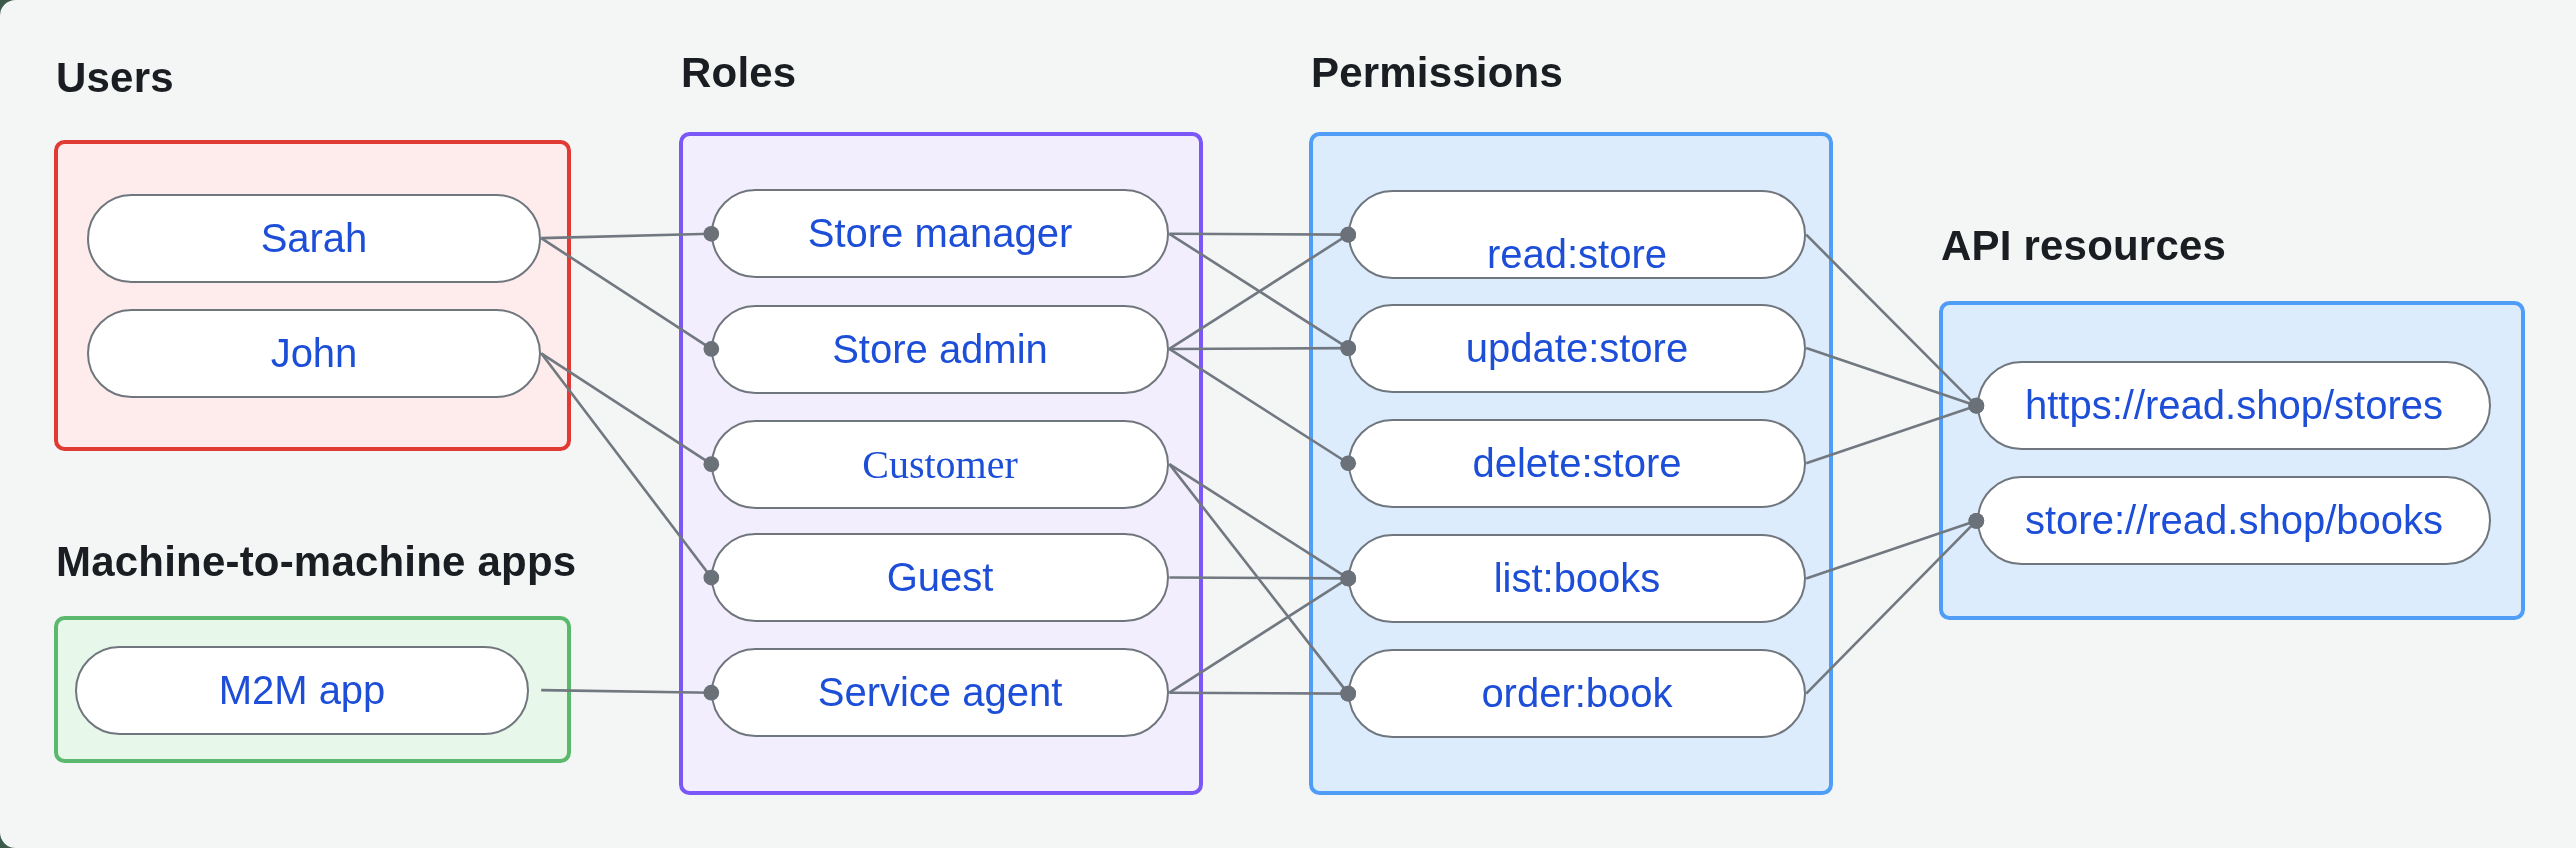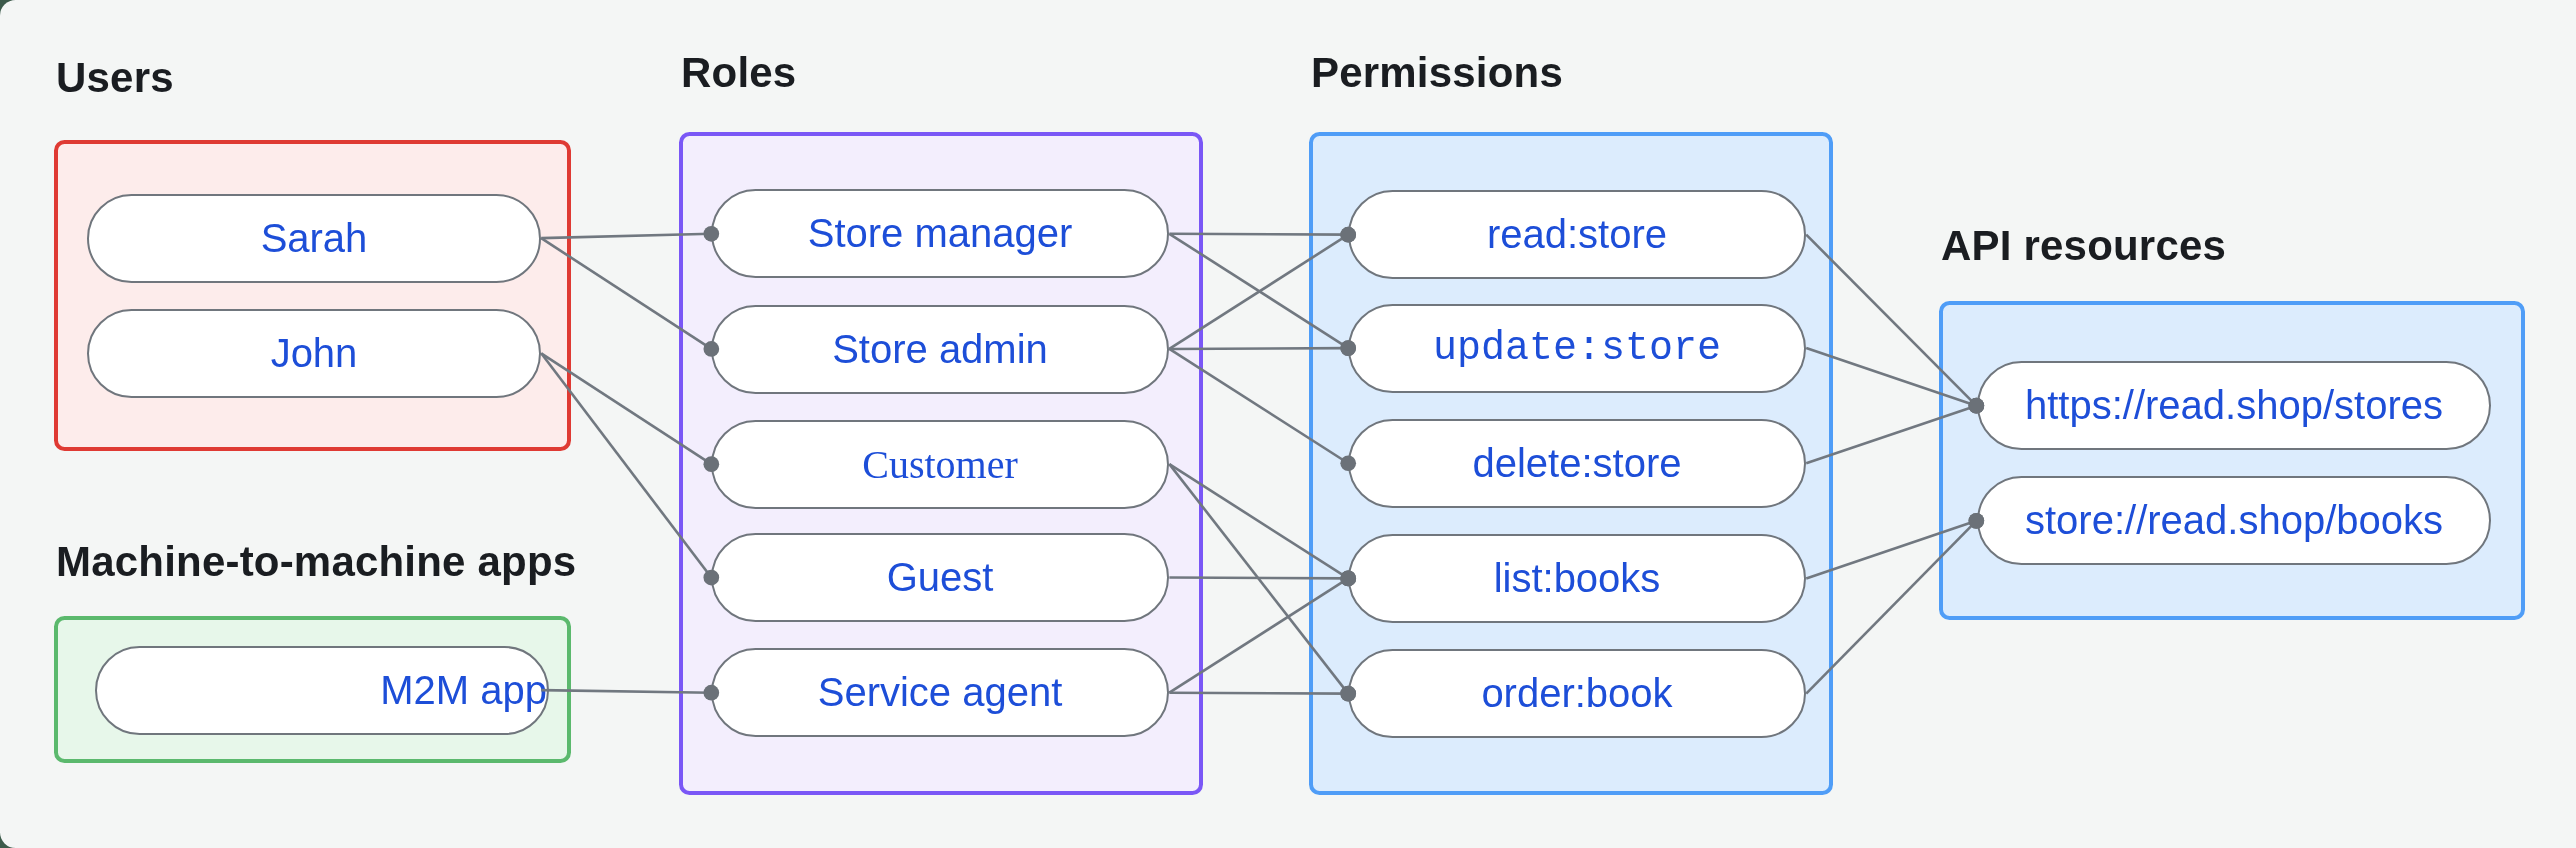--- a/index.html
+++ b/index.html
@@ -60,28 +60,28 @@
   #box-resources    { left: 1939px; top: 301px; width: 586px; height: 319px; }
   
   #lbl-users        { left: 56px;   top: 54px;  }
   #lbl-m2m          { left: 56px;   top: 538px; }
   #lbl-roles        { left: 681px;  top: 49px;  }
   #lbl-permissions  { left: 1311px; top: 49px;  }
   #lbl-resources    { left: 1941px; top: 222px; }
   
   #n-sarah         { left: 87px;  top: 194px; width: 454px; }
   #n-john          { left: 87px;  top: 309px; width: 454px; }
-  #n-m2m-app       { left: 95px;  top: 646px; width: 454px; justify-content: flex-end; }
+  #n-m2m-app       { left: 75px;  top: 646px; width: 454px; }
   #n-store-manager { left: 711px;  top: 189px; width: 458px; }
   #n-store-admin   { left: 711px;  top: 305px; width: 458px; }
   #n-customer      { left: 711px;  top: 420px; width: 458px; font-family: Liberation Serif, serif; }
   #n-guest         { left: 711px;  top: 533px; width: 458px; text-align: center; }
   #n-service-agent { left: 711px;  top: 648px; width: 458px; }
   #n-read-store    { left: 1348px; top: 190px; width: 458px; }
-  #n-update-store  { left: 1348px; top: 304px; width: 458px; font-family: Liberation Mono, monospace; }
+  #n-update-store  { left: 1348px; top: 304px; width: 458px; }
   #n-delete-store  { left: 1348px; top: 419px; width: 458px; }
   #n-list-books    { left: 1348px; top: 534px; width: 458px; }
   #n-order-book    { left: 1348px; top: 649px; width: 458px; }
   #n-stores        { left: 1977px; top: 361px; width: 514px; }
   #n-books         { left: 1977px; top: 476px; width: 514px; }
 </style>
 </head>
 <body style="background: rgb(60, 90, 74);">
 
 <div id="stage">
@@ -118,21 +118,21 @@
     <div class="pill" id="n-customer" style="background: rgb(255, 255, 255); border-color: rgb(112, 118, 125);">
       <span>Customer</span>
     </div>
     <div class="pill" id="n-guest" style="background: rgb(255, 255, 255); border-color: rgb(112, 118, 125);">
       <span>Guest</span>
     </div>
     <div class="pill" id="n-service-agent" style="background: rgb(255, 255, 255); border-color: rgb(112, 118, 125);">
       <span>Service agent</span>
     </div>
 
-    <div class="pill" id="n-read-store" style="background: rgb(255, 255, 255); border-color: rgb(112, 118, 125);">
+    <div class="pill" id="n-read-store" style="background: rgb(255, 255, 255); border-color: rgb(112, 118, 125); align-items: flex-end;">
       <span>read:store</span>
     </div>
     <div class="pill" id="n-update-store" style="background: rgb(255, 255, 255); border-color: rgb(112, 118, 125);">
       <span>update:store</span>
     </div>
     <div class="pill" id="n-delete-store" style="background: rgb(255, 255, 255); border-color: rgb(112, 118, 125);">
       <span>delete:store</span>
     </div>
     <div class="pill" id="n-list-books" style="background: rgb(255, 255, 255); border-color: rgb(112, 118, 125);">
       <span>list:books</span>

